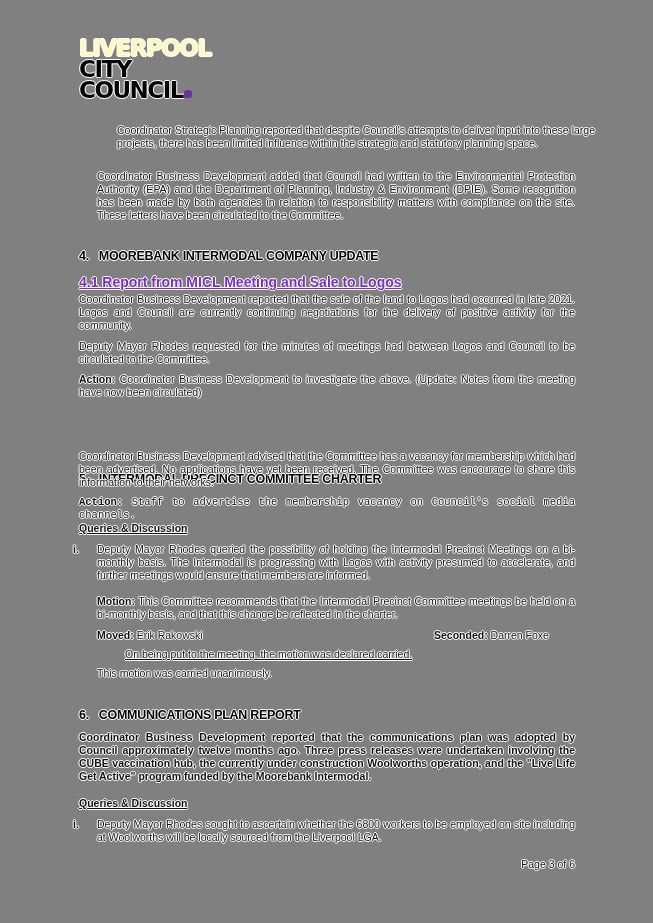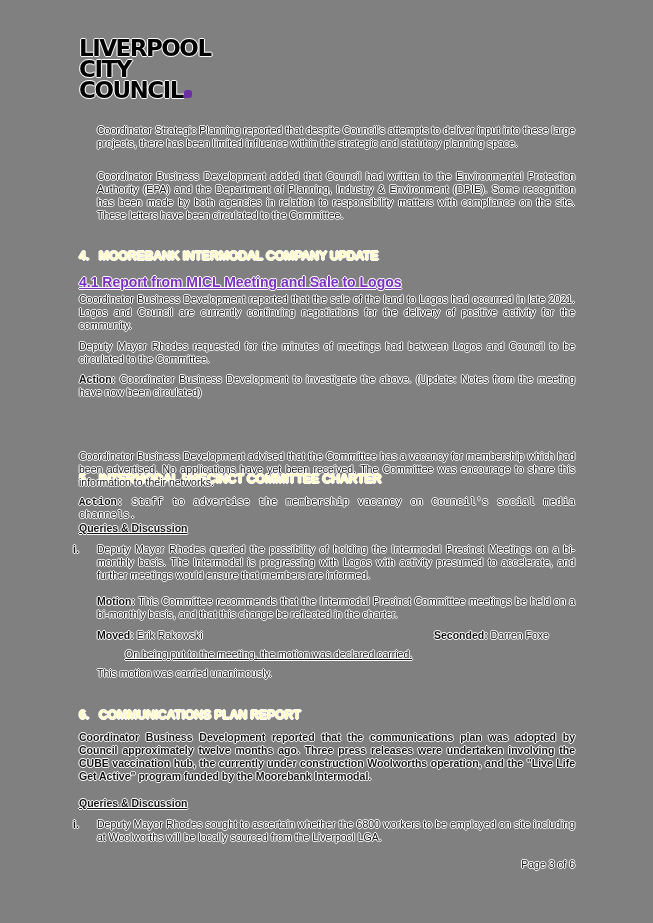--- a/index.html
+++ b/index.html
@@ -1,45 +1,45 @@
 <!DOCTYPE html>
 <html><head>
 <meta charset="utf-8">
 <style>
   html, body { margin:0; padding:0; }
   body { width:653px; height:923px; background:#808080; position:relative; overflow:hidden;
          font-family:"Liberation Sans", sans-serif; color:#111; }
   .outline { text-shadow: 0 0 1px #fff, 0 0 1px #fff, 1px 0 0 #fff, -1px 0 0 #fff, 0 1px 0 #fff, 0 -1px 0 #fff; }
   .logo { position:absolute; left:79px; top:38px; font-family:"DejaVu Sans", sans-serif; font-weight:bold;
           font-size:23px; line-height:21px; letter-spacing:-1.5px; }
-  .logo .l1 { color:#000000; }
+  .logo .l1 { color:#fef9c3; }
   .logo .l2, .logo .l3 { color:#000; }
   .logo .dot { display:inline-block; width:8px; height:8px; background:#6a2fa3; border-radius:3px 3px 3px 0; margin-left:1px; }
   .p { position:absolute; font-size:10.5px; line-height:13px; text-align:justify; }
   .ind { left:97px; width:478px; }
   .full { left:79px; width:496px; }
-  .h { position:absolute; left:79px; color:#fef9c3; font-weight:bold; font-size:12.5px; letter-spacing:-0.3px; }
+  .h { position:absolute; left:79px; color:#000000; font-weight:bold; font-size:12.5px; letter-spacing:-0.3px; }
   .h .num { margin-right:10px; }
   .sub { position:absolute; left:79px; color:#7b2fbf; font-weight:bold; font-size:14px; text-decoration:underline; }
   .u { text-decoration:underline; }
   b { font-weight:bold; }
   .qd { position:absolute; left:79px; font-size:10.5px; font-weight:bold; text-decoration:underline; }
   .bullet { position:absolute; left:73px; font-size:10.5px; font-weight:bold; }
   .page { position:absolute; right:78px; top:858px; font-size:10.5px; }
 </style>
 </head>
 <body>
 
 <div class="logo outline">
   <div class="l1">LIVERPOOL</div>
   <div class="l2">CITY</div>
   <div class="l3"><span>COUNCIL</span><span class="dot"></span></div>
 </div>
 
-<div class="p ind outline" style="top:124px;">Coordinator Strategic Planning reported that despite Council's attempts to deliver input into these large projects, there has been limited influence within the strategic and statutory planning space.</div>
+<div class="p ind outline" style="top:124px;margin-left:20px;">Coordinator Strategic Planning reported that despite Council's attempts to deliver input into these large projects, there has been limited influence within the strategic and statutory planning space.</div>
 <div class="p ind outline" style="top:170px;">Coordinator Business Development added that Council had written to the Environmental Protection Authority (EPA) and the Department of Planning, Industry &amp; Environment (DPIE). Some recognition has been made by both agencies in relation to responsibility matters with compliance on the site. These letters have been circulated to the Committee.</div>
 
 <div class="h outline" style="top:249px;">
   <span class="num">4.</span><span>MOOREBANK INTERMODAL COMPANY UPDATE</span>
 </div>
 <div class="sub outline" style="top:274px;">4.1 Report from MICL Meeting and Sale to Logos</div>
 <div class="p full outline" style="top:293px;">Coordinator Business Development reported that the sale of the land to Logos had occurred in late 2021. Logos and Council are currently continuing negotiations for the delivery of positive activity for the community.</div>
 <div class="p full outline" style="top:340px;">Deputy Mayor Rhodes requested for the minutes of meetings had between Logos and Council to be circulated to the Committee.</div>
 <div class="p full outline" style="top:373px;">
   <b>Action:</b><span> Coordinator Business Development to investigate the above.  (Update: Notes from the meeting have now been circulated)</span>

